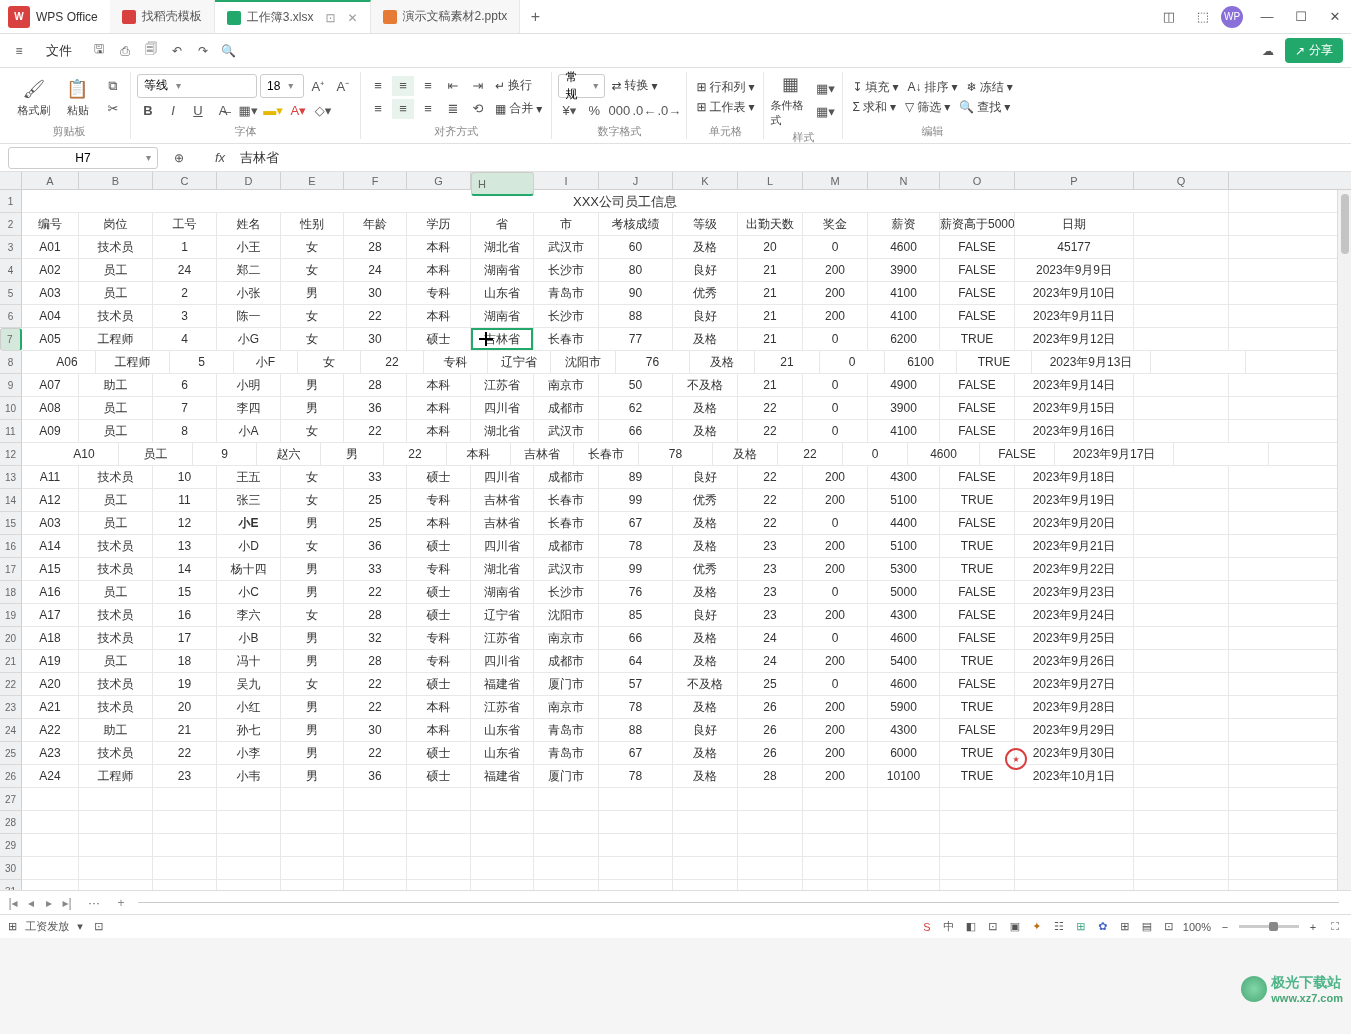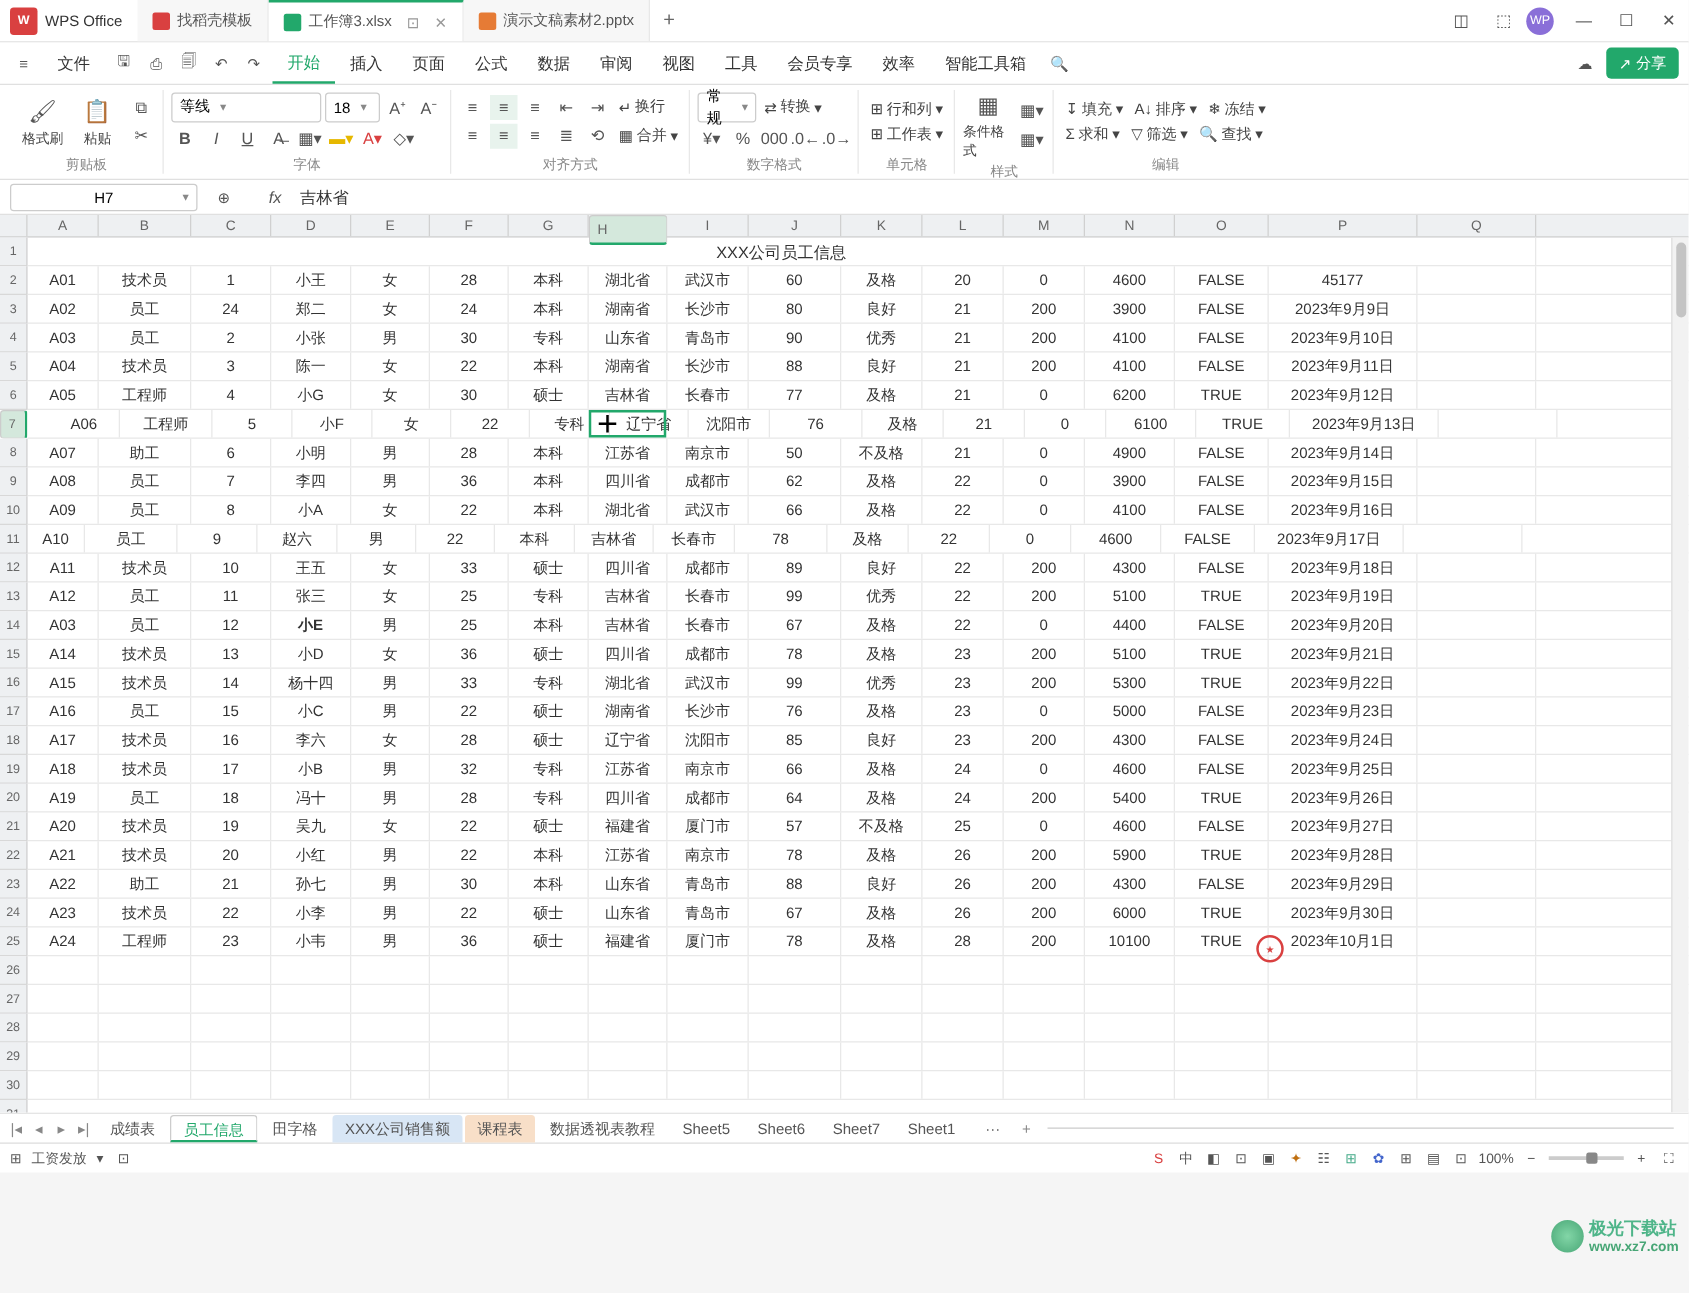--- a/index.html
+++ b/index.html
@@ -125,33 +125,20 @@
 </div>
 
 <div class="menubar">
   <div class="menu-icon">≡</div>
   <div class="menu-item">文件</div>
   <div class="menu-icon">🖫</div>
   <div class="menu-icon">⎙</div>
   <div class="menu-icon">🗐</div>
   <div class="menu-icon">↶</div>
   <div class="menu-icon">↷</div>
-  <div id="menuitems" style="display:flex;height:100%">
-      <div class="menu-item active">开始</div>
-      <div class="menu-item">插入</div>
-      <div class="menu-item">页面</div>
-      <div class="menu-item">公式</div>
-      <div class="menu-item">数据</div>
-      <div class="menu-item">审阅</div>
-      <div class="menu-item">视图</div>
-      <div class="menu-item">工具</div>
-      <div class="menu-item">会员专享</div>
-      <div class="menu-item">效率</div>
-      <div class="menu-item">智能工具箱</div>
-    </div>
   <div class="menu-icon">🔍</div>
   <div class="menu-right">
     <div class="menu-icon">☁</div>
     <div class="share-btn">
         <span>↗</span>
         <span>分享</span>
       </div>
   </div>
 </div>
 
@@ -358,20 +345,39 @@
         <div class="rowhdr">28</div>
         <div class="rowhdr">29</div>
         <div class="rowhdr">30</div>
         <div class="rowhdr">31</div>
       </div>
     <div class="cells" id="cells">
         <div class="row">
           <div class="cell title-cell" style="width: 1207px;">XXX公司员工信息</div>
         </div>
         <div class="row">
+          <div class="cell" style="width: 57px;">编号</div>
+          <div class="cell" style="width: 74px;">岗位</div>
+          <div class="cell" style="width: 64px;">工号</div>
+          <div class="cell" style="width: 64px;">姓名</div>
+          <div class="cell" style="width: 63px;">性别</div>
+          <div class="cell" style="width: 63px;">年龄</div>
+          <div class="cell" style="width: 64px;">学历</div>
+          <div class="cell" style="width: 63px;">省</div>
+          <div class="cell" style="width: 65px;">市</div>
+          <div class="cell" style="width: 74px;">考核成绩</div>
+          <div class="cell" style="width: 65px;">等级</div>
+          <div class="cell" style="width: 65px;">出勤天数</div>
+          <div class="cell" style="width: 65px;">奖金</div>
+          <div class="cell" style="width: 72px;">薪资</div>
+          <div class="cell" style="width: 75px;">薪资高于5000</div>
+          <div class="cell" style="width: 119px;">日期</div>
+          <div class="cell" style="width: 95px;"></div>
+        </div>
+        <div class="row">
           <div class="cell" style="width: 57px;">A01</div>
           <div class="cell" style="width: 74px;">技术员</div>
           <div class="cell" style="width: 64px;">1</div>
           <div class="cell" style="width: 64px;">小王</div>
           <div class="cell" style="width: 63px;">女</div>
           <div class="cell" style="width: 63px;">28</div>
           <div class="cell" style="width: 64px;">本科</div>
           <div class="cell" style="width: 63px;">湖北省</div>
           <div class="cell" style="width: 65px;">武汉市</div>
           <div class="cell" style="width: 74px;">60</div>
@@ -529,21 +535,21 @@
           <div class="cell" style="width: 74px;">66</div>
           <div class="cell" style="width: 65px;">及格</div>
           <div class="cell" style="width: 65px;">22</div>
           <div class="cell" style="width: 65px;">0</div>
           <div class="cell" style="width: 72px;">4100</div>
           <div class="cell" style="width: 75px;">FALSE</div>
           <div class="cell" style="width: 119px;">2023年9月16日</div>
           <div class="cell" style="width: 95px;"></div>
         </div>
         <div class="row">
-          <div class="cell" style="width: 46px;">A10</div>
+          <div class="cell" style="width: 69px; margin-left: 28px;">A10</div>
           <div class="cell" style="width: 74px;">员工</div>
           <div class="cell" style="width: 64px;">9</div>
           <div class="cell" style="width: 64px;">赵六</div>
           <div class="cell" style="width: 63px;">男</div>
           <div class="cell" style="width: 63px;">22</div>
           <div class="cell" style="width: 64px;">本科</div>
           <div class="cell" style="width: 63px;">吉林省</div>
           <div class="cell" style="width: 65px;">长春市</div>
           <div class="cell" style="width: 74px;">78</div>
           <div class="cell" style="width: 65px;">及格</div>
@@ -923,32 +929,20 @@
   <div class="vscroll">
       <div class="vthumb"></div>
     </div>
 </div>
 
 <div class="sheettabs">
   <div class="st-nav">|◂</div>
   <div class="st-nav">◂</div>
   <div class="st-nav">▸</div>
   <div class="st-nav">▸|</div>
-  <div id="sheettabs" style="display:flex;gap:2px">
-      <div class="sheet-tab">成绩表</div>
-      <div class="sheet-tab active">员工信息</div>
-      <div class="sheet-tab">田字格</div>
-      <div class="sheet-tab hl1">XXX公司销售额</div>
-      <div class="sheet-tab hl2">课程表</div>
-      <div class="sheet-tab">数据透视表教程</div>
-      <div class="sheet-tab">Sheet5</div>
-      <div class="sheet-tab">Sheet6</div>
-      <div class="sheet-tab">Sheet7</div>
-      <div class="sheet-tab">Sheet1</div>
-    </div>
   <div class="sheet-tab">···</div>
   <div class="st-nav">+</div>
   <div style="flex:1;border-bottom:1px solid #ccc;margin:0 6px"></div>
 </div>
 
 <div class="statusbar">
   <span>⊞</span>
   <span>工资发放</span>
   <span>▾</span>
   <span class="sb-icon">⊡</span>

